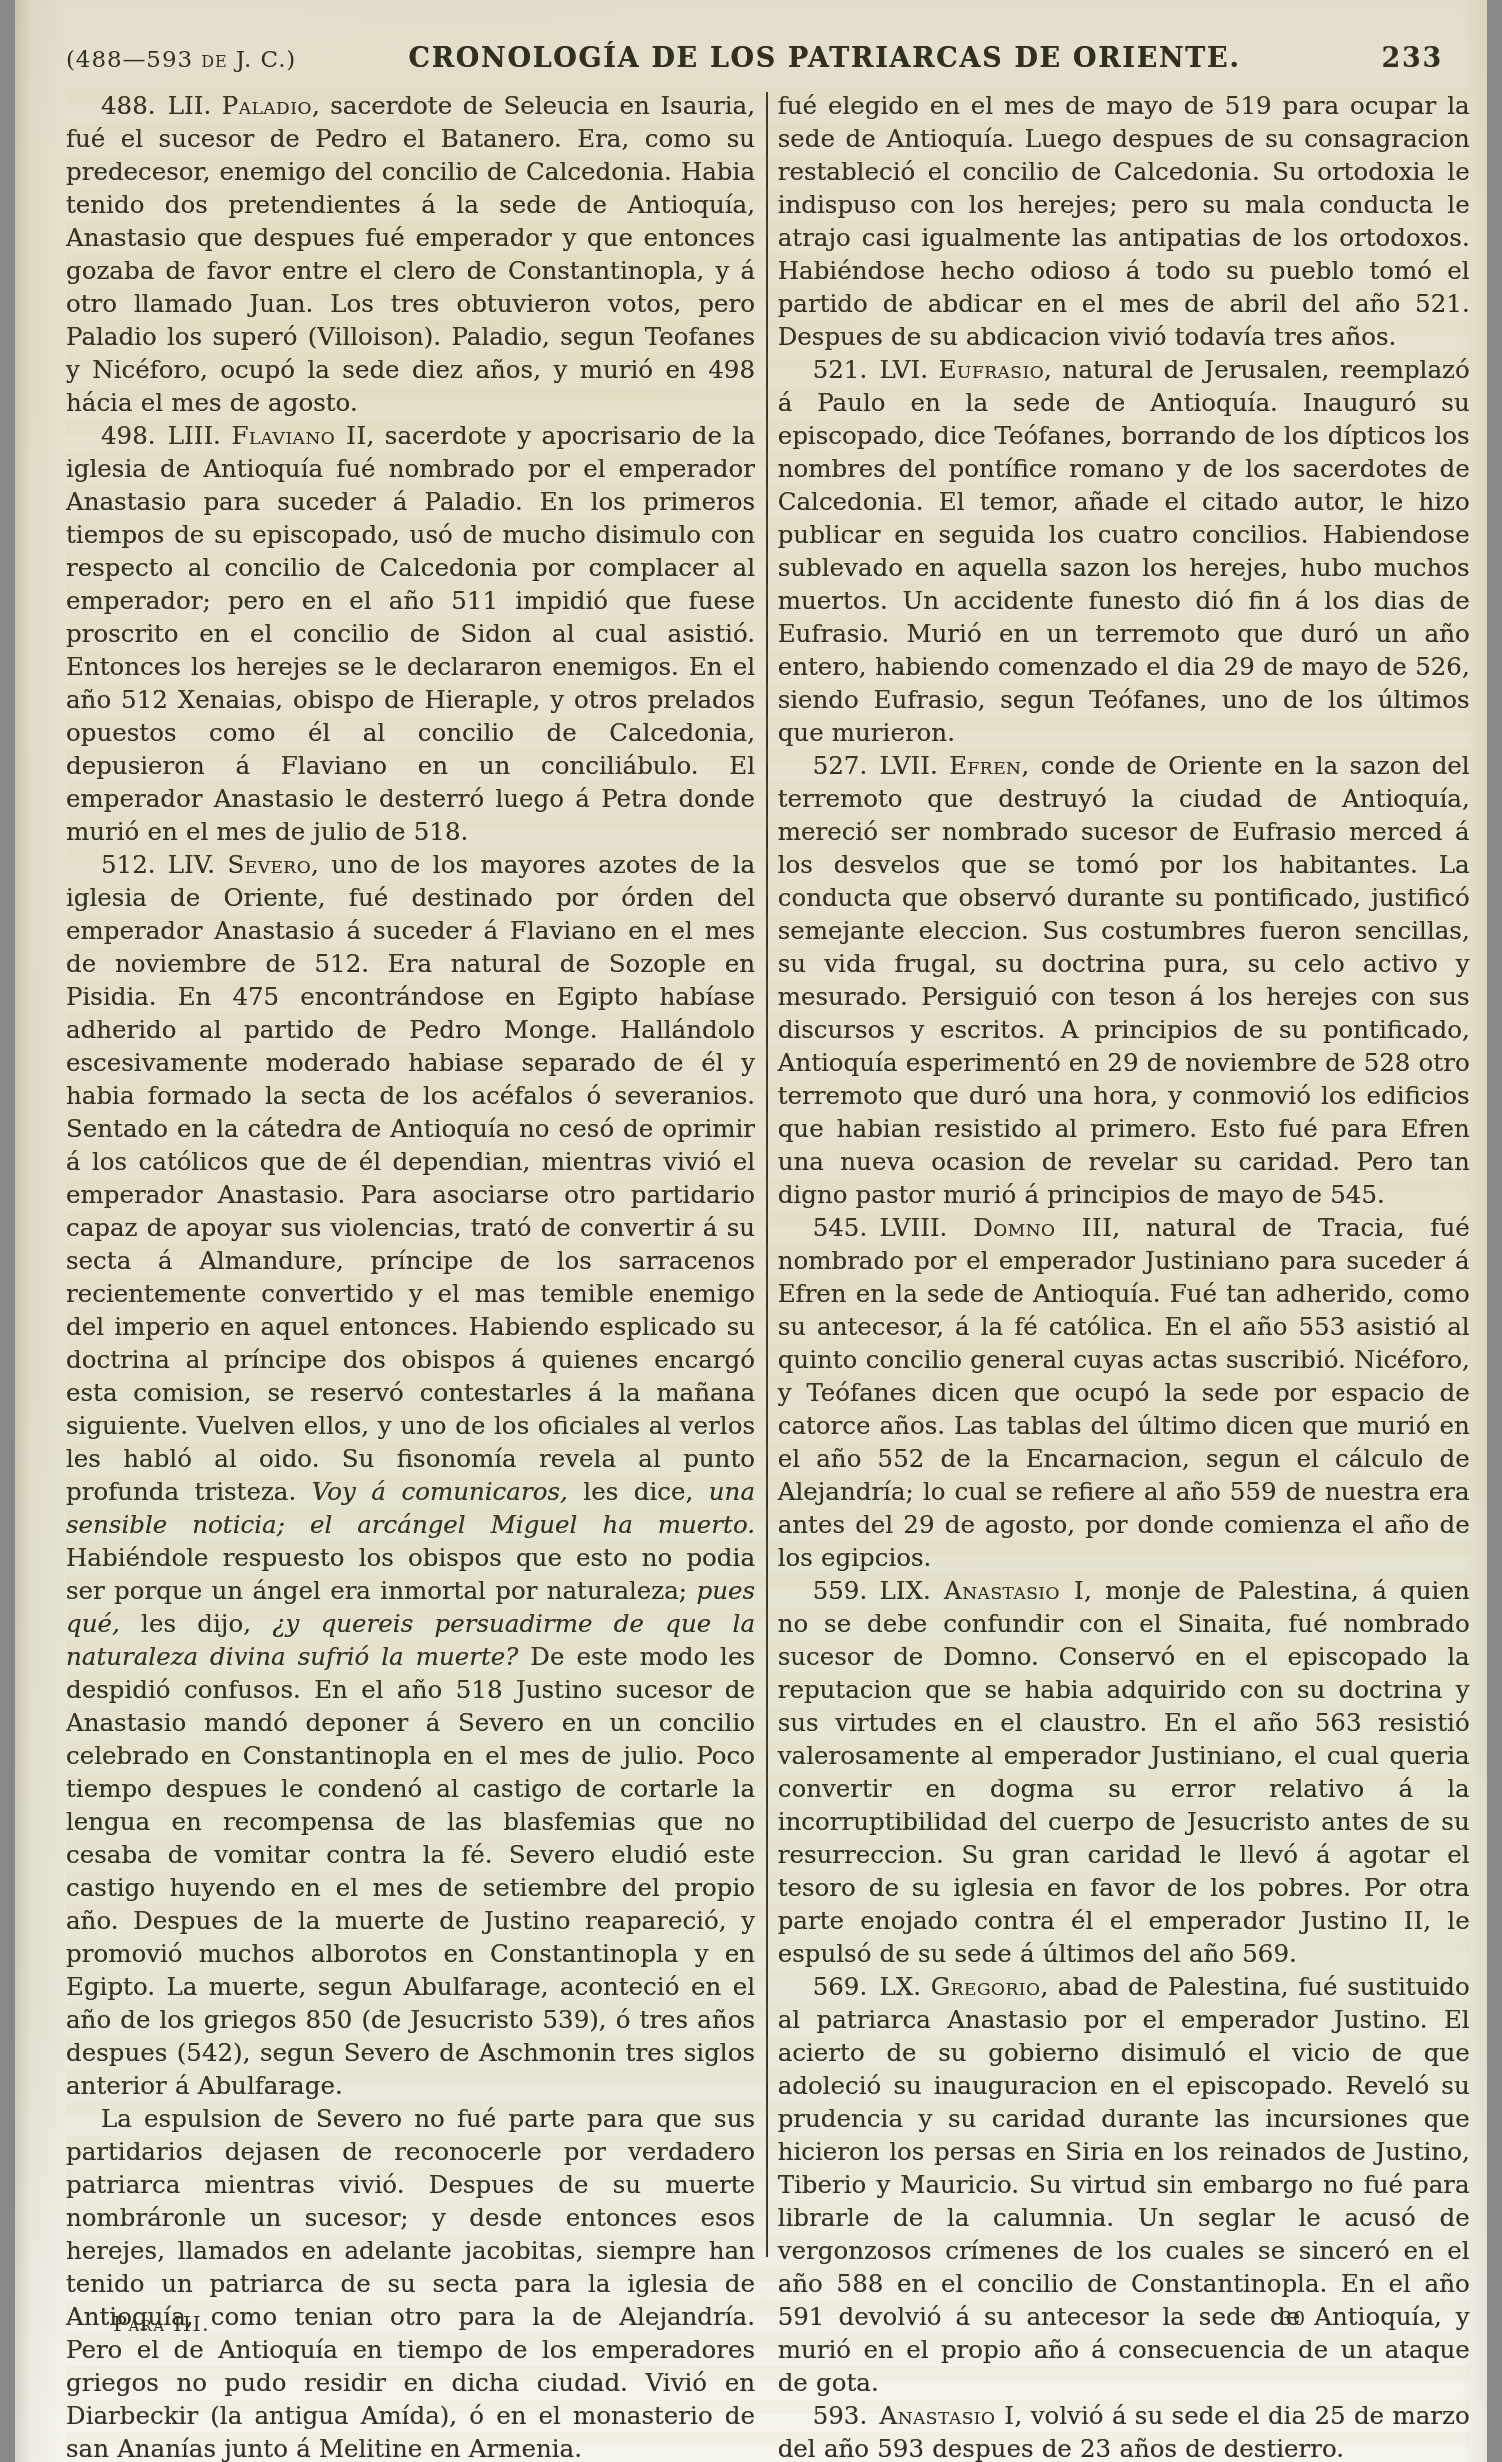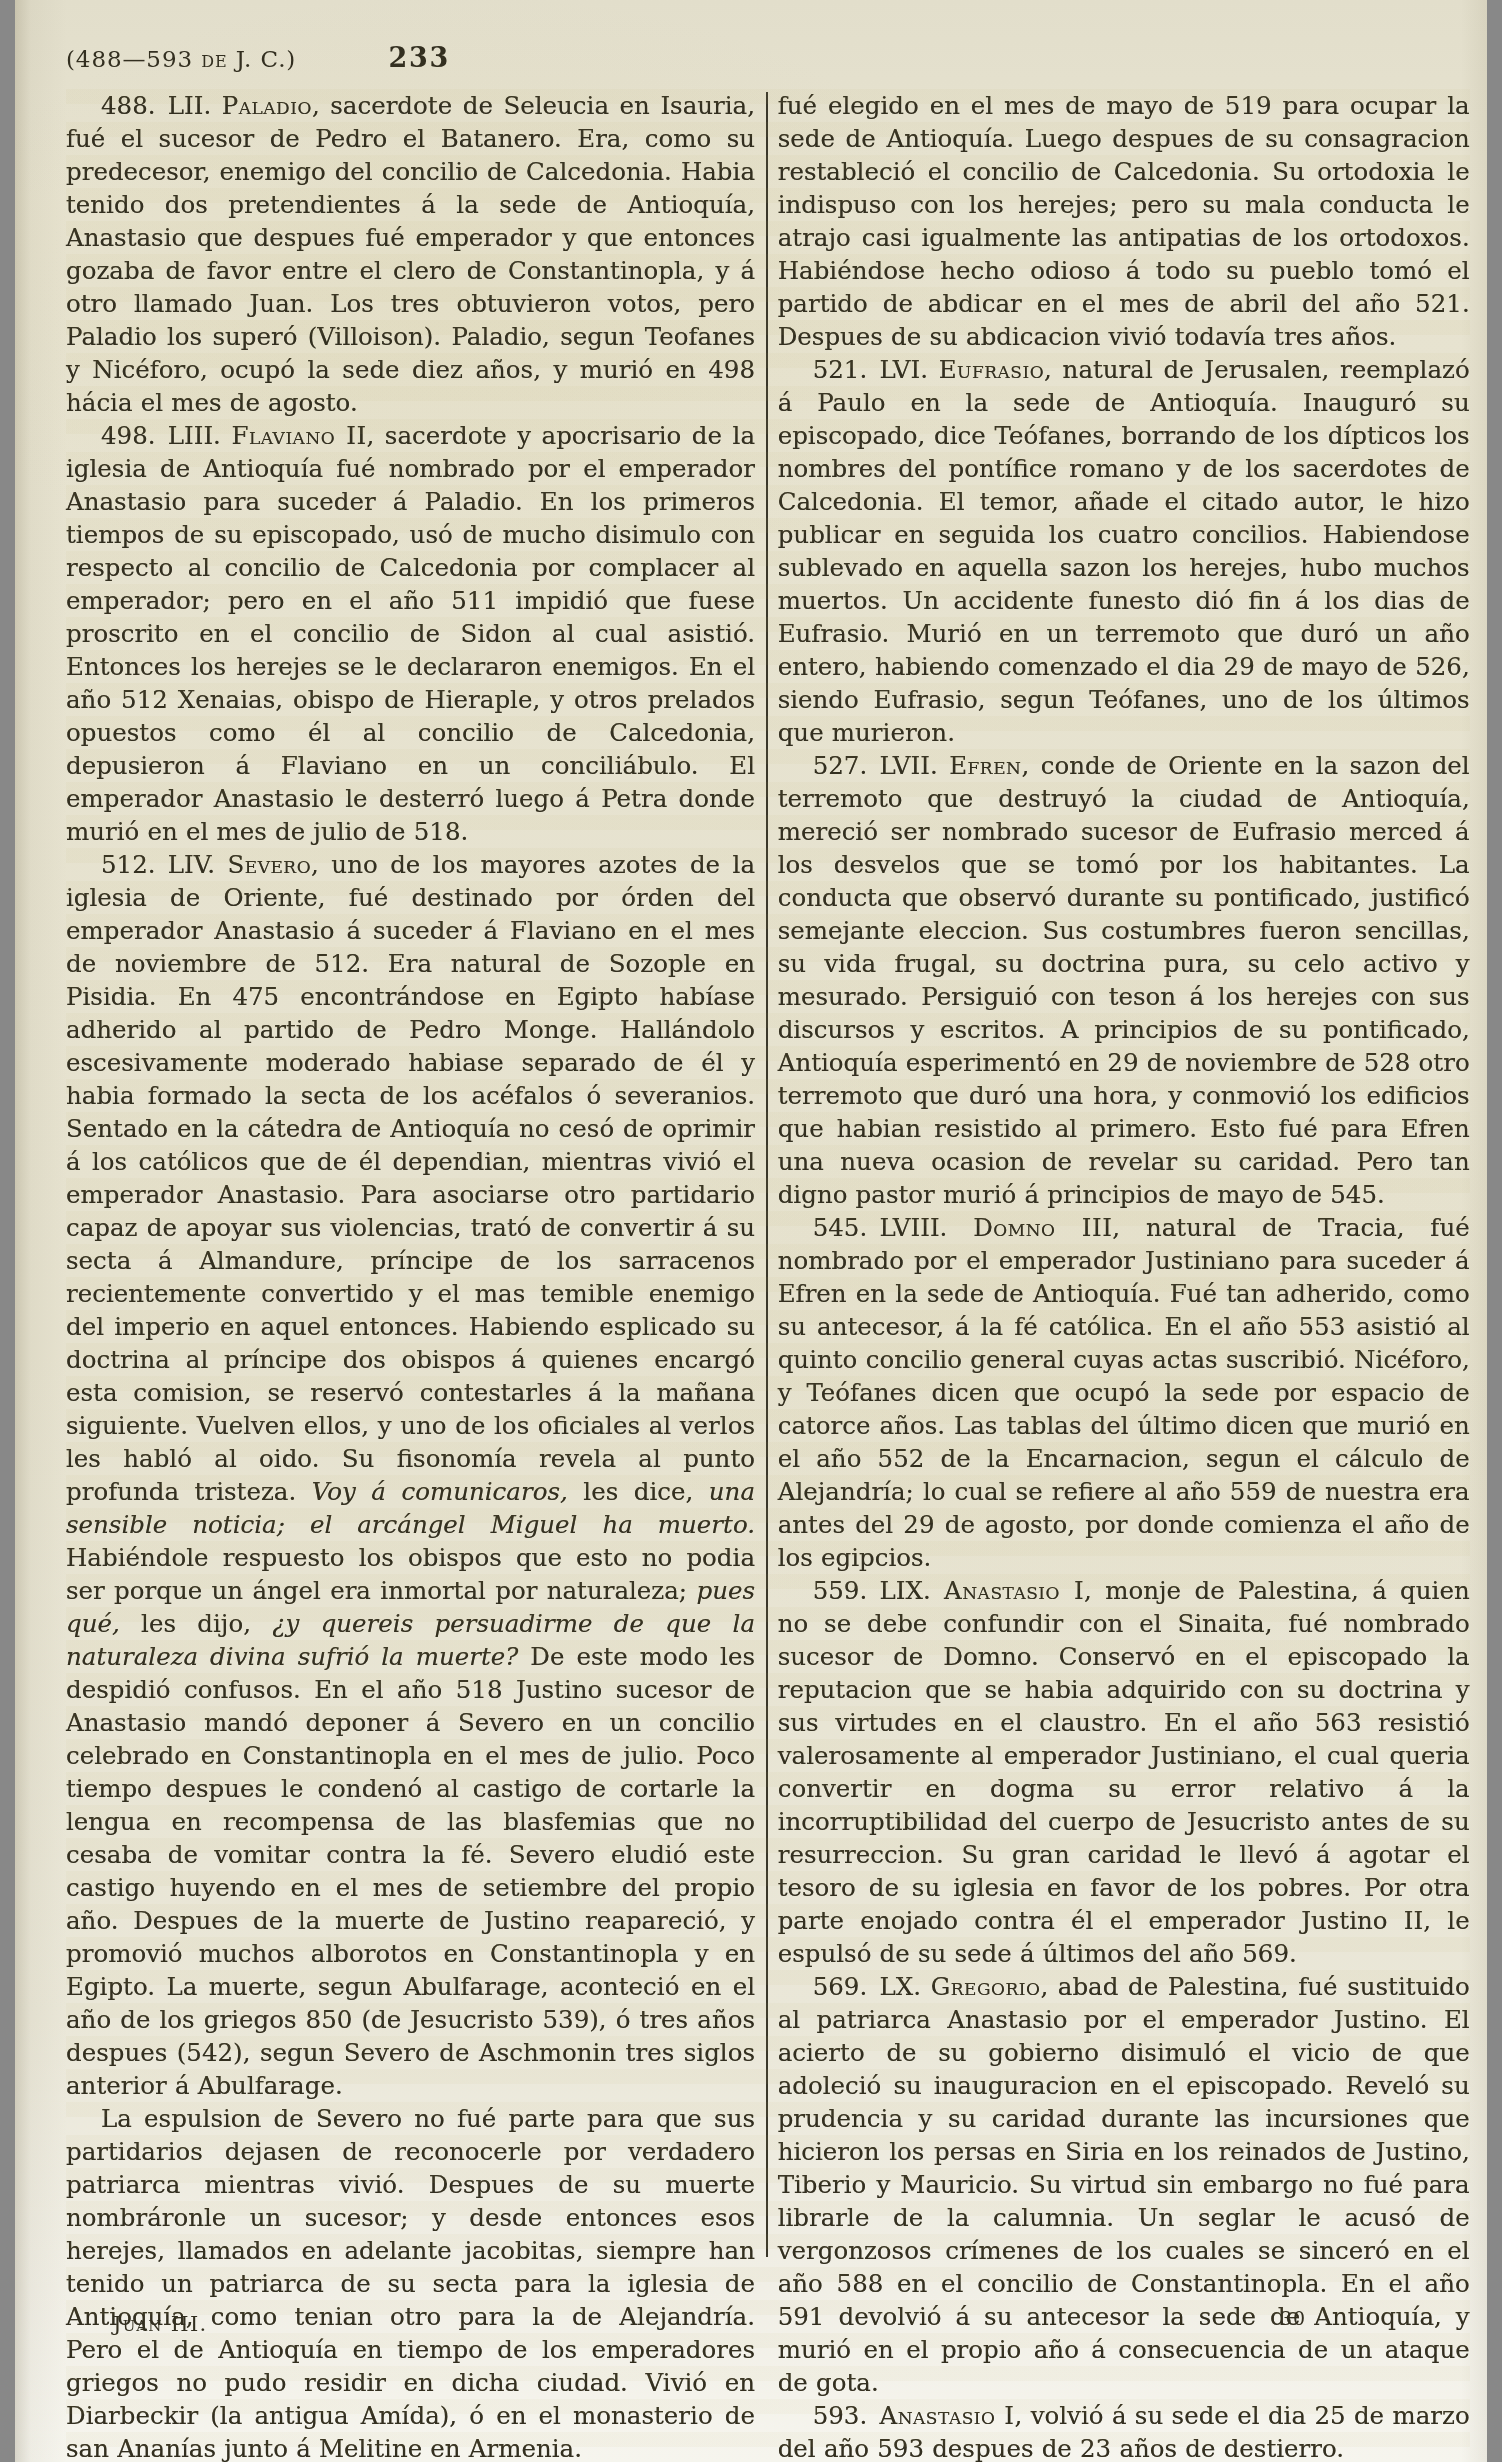--- a/index.html
+++ b/index.html
@@ -74,20 +74,21 @@
     font-size:19px;letter-spacing:0.9px;
   }
 </style>
 </head>
 <body>
 
 <div class="page">
 
   <div class="page-header">
     <div class="h-date">(488—593 de J. C.)</div>
+    <div class="h-title">CRONOLOGÍA DE LOS PATRIARCAS DE ORIENTE.</div>
     <div class="h-page">233</div>
   </div>
 
   <div class="text-columns">
     <div class="col col-left">
         <p class="para"><span>488. LII. </span><span class="smallcaps">Paladio</span><span>, sacerdote de Seleucia en Isauria, fué el sucesor de Pedro el Batanero. Era, como su predecesor, enemigo del concilio de Calcedonia. Habia tenido dos pretendientes á la sede de Antioquía, Anastasio que despues fué emperador y que entonces gozaba de favor entre el clero de Constantinopla, y á otro llamado Juan. Los tres obtuvieron votos, pero Paladio los superó (Villoison). Paladio, segun Teofanes y Nicéforo, ocupó la sede diez años, y murió en 498 hácia el mes de agosto.</span></p>
         <p class="para"><span>498. LIII. </span><span class="smallcaps">Flaviano II</span><span>, sacerdote y apocrisario de la iglesia de Antioquía fué nombrado por el emperador Anastasio para suceder á Paladio. En los primeros tiempos de su episcopado, usó de mucho disimulo con respecto al concilio de Calcedonia por complacer al emperador; pero en el año 511 impidió que fuese proscrito en el concilio de Sidon al cual asistió. Entonces los herejes se le declararon enemigos. En el año 512 Xenaias, obispo de Hieraple, y otros prelados opuestos como él al concilio de Calcedonia, depusieron á Flaviano en un conciliábulo. El emperador Anastasio le desterró luego á Petra donde murió en el mes de julio de 518.</span></p>
         <p class="para"><span>512. LIV. </span><span class="smallcaps">Severo</span><span>, uno de los mayores azotes de la iglesia de Oriente, fué destinado por órden del emperador Anastasio á suceder á Flaviano en el mes de noviembre de 512. Era natural de Sozople en Pisidia. En 475 encontrándose en Egipto habíase adherido al partido de Pedro Monge. Hallándolo escesivamente moderado habiase separado de él y habia formado la secta de los acéfalos ó severanios. Sentado en la cátedra de Antioquía no cesó de oprimir á los católicos que de él dependian, mientras vivió el emperador Anastasio. Para asociarse otro partidario capaz de apoyar sus violencias, trató de convertir á su secta á Almandure, príncipe de los sarracenos recientemente convertido y el mas temible enemigo del imperio en aquel entonces. Habiendo esplicado su doctrina al príncipe dos obispos á quienes encargó esta comision, se reservó contestarles á la mañana siguiente. Vuelven ellos, y uno de los oficiales al verlos les habló al oido. Su fisonomía revela al punto profunda tristeza. </span><span class="italic">Voy á comunicaros,</span><span> les dice, </span><span class="italic">una sensible noticia; el arcángel Miguel ha muerto.</span><span> Habiéndole respuesto los obispos que esto no podia ser porque un ángel era inmortal por naturaleza; </span><span class="italic">pues qué,</span><span> les dijo, </span><span class="italic">¿y quereis persuadirme de que la naturaleza divina sufrió la muerte?</span><span> De este modo les despidió confusos. En el año 518 Justino sucesor de Anastasio mandó deponer á Severo en un concilio celebrado en Constantinopla en el mes de julio. Poco tiempo despues le condenó al castigo de cortarle la lengua en recompensa de las blasfemias que no cesaba de vomitar contra la fé. Severo eludió este castigo huyendo en el mes de setiembre del propio año. Despues de la muerte de Justino reapareció, y promovió muchos alborotos en Constantinopla y en Egipto. La muerte, segun Abulfarage, aconteció en el año de los griegos 850 (de Jesucristo 539), ó tres años despues (542), segun Severo de Aschmonin tres siglos anterior á Abulfarage.</span></p>
         <p class="para"><span>La espulsion de Severo no fué parte para que sus partidarios dejasen de reconocerle por verdadero patriarca mientras vivió. Despues de su muerte nombráronle un sucesor; y desde entonces esos herejes, llamados en adelante jacobitas, siempre han tenido un patriarca de su secta para la iglesia de Antioquía, como tenian otro para la de Alejandría. Pero el de Antioquía en tiempo de los emperadores griegos no pudo residir en dicha ciudad. Vivió en Diarbeckir (la antigua Amída), ó en el monasterio de san Ananías junto á Melitine en Armenia.</span></p>
         <p class="para"><span>519. LV. </span><span class="smallcaps">Paulo II</span><span> , sacerdote de Constantinopla,</span></p>
@@ -97,17 +98,17 @@
         <p class="para no-indent"><span>fué elegido en el mes de mayo de 519 para ocupar la sede de Antioquía. Luego despues de su consagracion restableció el concilio de Calcedonia. Su ortodoxia le indispuso con los herejes; pero su mala conducta le atrajo casi igualmente las antipatias de los ortodoxos. Habiéndose hecho odioso á todo su pueblo tomó el partido de abdicar en el mes de abril del año 521. Despues de su abdicacion vivió todavía tres años.</span></p>
         <p class="para"><span>521. LVI. </span><span class="smallcaps">Eufrasio</span><span>, natural de Jerusalen, reemplazó á Paulo en la sede de Antioquía. Inauguró su episcopado, dice Teófanes, borrando de los dípticos los nombres del pontífice romano y de los sacerdotes de Calcedonia. El temor, añade el citado autor, le hizo publicar en seguida los cuatro concilios. Habiendose sublevado en aquella sazon los herejes, hubo muchos muertos. Un accidente funesto dió fin á los dias de Eufrasio. Murió en un terremoto que duró un año entero, habiendo comenzado el dia 29 de mayo de 526, siendo Eufrasio, segun Teófanes, uno de los últimos que murieron.</span></p>
         <p class="para"><span>527. LVII. </span><span class="smallcaps">Efren</span><span>, conde de Oriente en la sazon del terremoto que destruyó la ciudad de Antioquía, mereció ser nombrado sucesor de Eufrasio merced á los desvelos que se tomó por los habitantes. La conducta que observó durante su pontificado, justificó semejante eleccion. Sus costumbres fueron sencillas, su vida frugal, su doctrina pura, su celo activo y mesurado. Persiguió con teson á los herejes con sus discursos y escritos. A principios de su pontificado, Antioquía esperimentó en 29 de noviembre de 528 otro terremoto que duró una hora, y conmovió los edificios que habian resistido al primero. Esto fué para Efren una nueva ocasion de revelar su caridad. Pero tan digno pastor murió á principios de mayo de 545.</span></p>
         <p class="para"><span>545. LVIII. </span><span class="smallcaps">Domno III</span><span>, natural de Tracia, fué nombrado por el emperador Justiniano para suceder á Efren en la sede de Antioquía. Fué tan adherido, como su antecesor, á la fé católica. En el año 553 asistió al quinto concilio general cuyas actas suscribió. Nicéforo, y Teófanes dicen que ocupó la sede por espacio de catorce años. Las tablas del último dicen que murió en el año 552 de la Encarnacion, segun el cálculo de Alejandría; lo cual se refiere al año 559 de nuestra era antes del 29 de agosto, por donde comienza el año de los egipcios.</span></p>
         <p class="para"><span>559. LIX. </span><span class="smallcaps">Anastasio I</span><span>, monje de Palestina, á quien no se debe confundir con el Sinaita, fué nombrado sucesor de Domno. Conservó en el episcopado la reputacion que se habia adquirido con su doctrina y sus virtudes en el claustro. En el año 563 resistió valerosamente al emperador Justiniano, el cual queria convertir en dogma su error relativo á la incorruptibilidad del cuerpo de Jesucristo antes de su resurreccion. Su gran caridad le llevó á agotar el tesoro de su iglesia en favor de los pobres. Por otra parte enojado contra él el emperador Justino II, le espulsó de su sede á últimos del año 569.</span></p>
         <p class="para"><span>569. LX. </span><span class="smallcaps">Gregorio</span><span>, abad de Palestina, fué sustituido al patriarca Anastasio por el emperador Justino. El acierto de su gobierno disimuló el vicio de que adoleció su inauguracion en el episcopado. Reveló su prudencia y su caridad durante las incursiones que hicieron los persas en Siria en los reinados de Justino, Tiberio y Mauricio. Su virtud sin embargo no fué para librarle de la calumnia. Un seglar le acusó de vergonzosos crímenes de los cuales se sinceró en el año 588 en el concilio de Constantinopla. En el año 591 devolvió á su antecesor la sede de Antioquía, y murió en el propio año á consecuencia de un ataque de gota.</span></p>
         <p class="para"><span>593. </span><span class="smallcaps">Anastasio I</span><span>, volvió á su sede el dia 25 de marzo del año 593 despues de 23 años de destierro.</span></p>
       </div>
   </div>
 
-  <div class="footer-volume">Juan III.</div>
+  <div class="footer-volume">Para III.</div>
   <div class="footer-signature">30</div>
 
 </div>
 
 
 </body></html>

